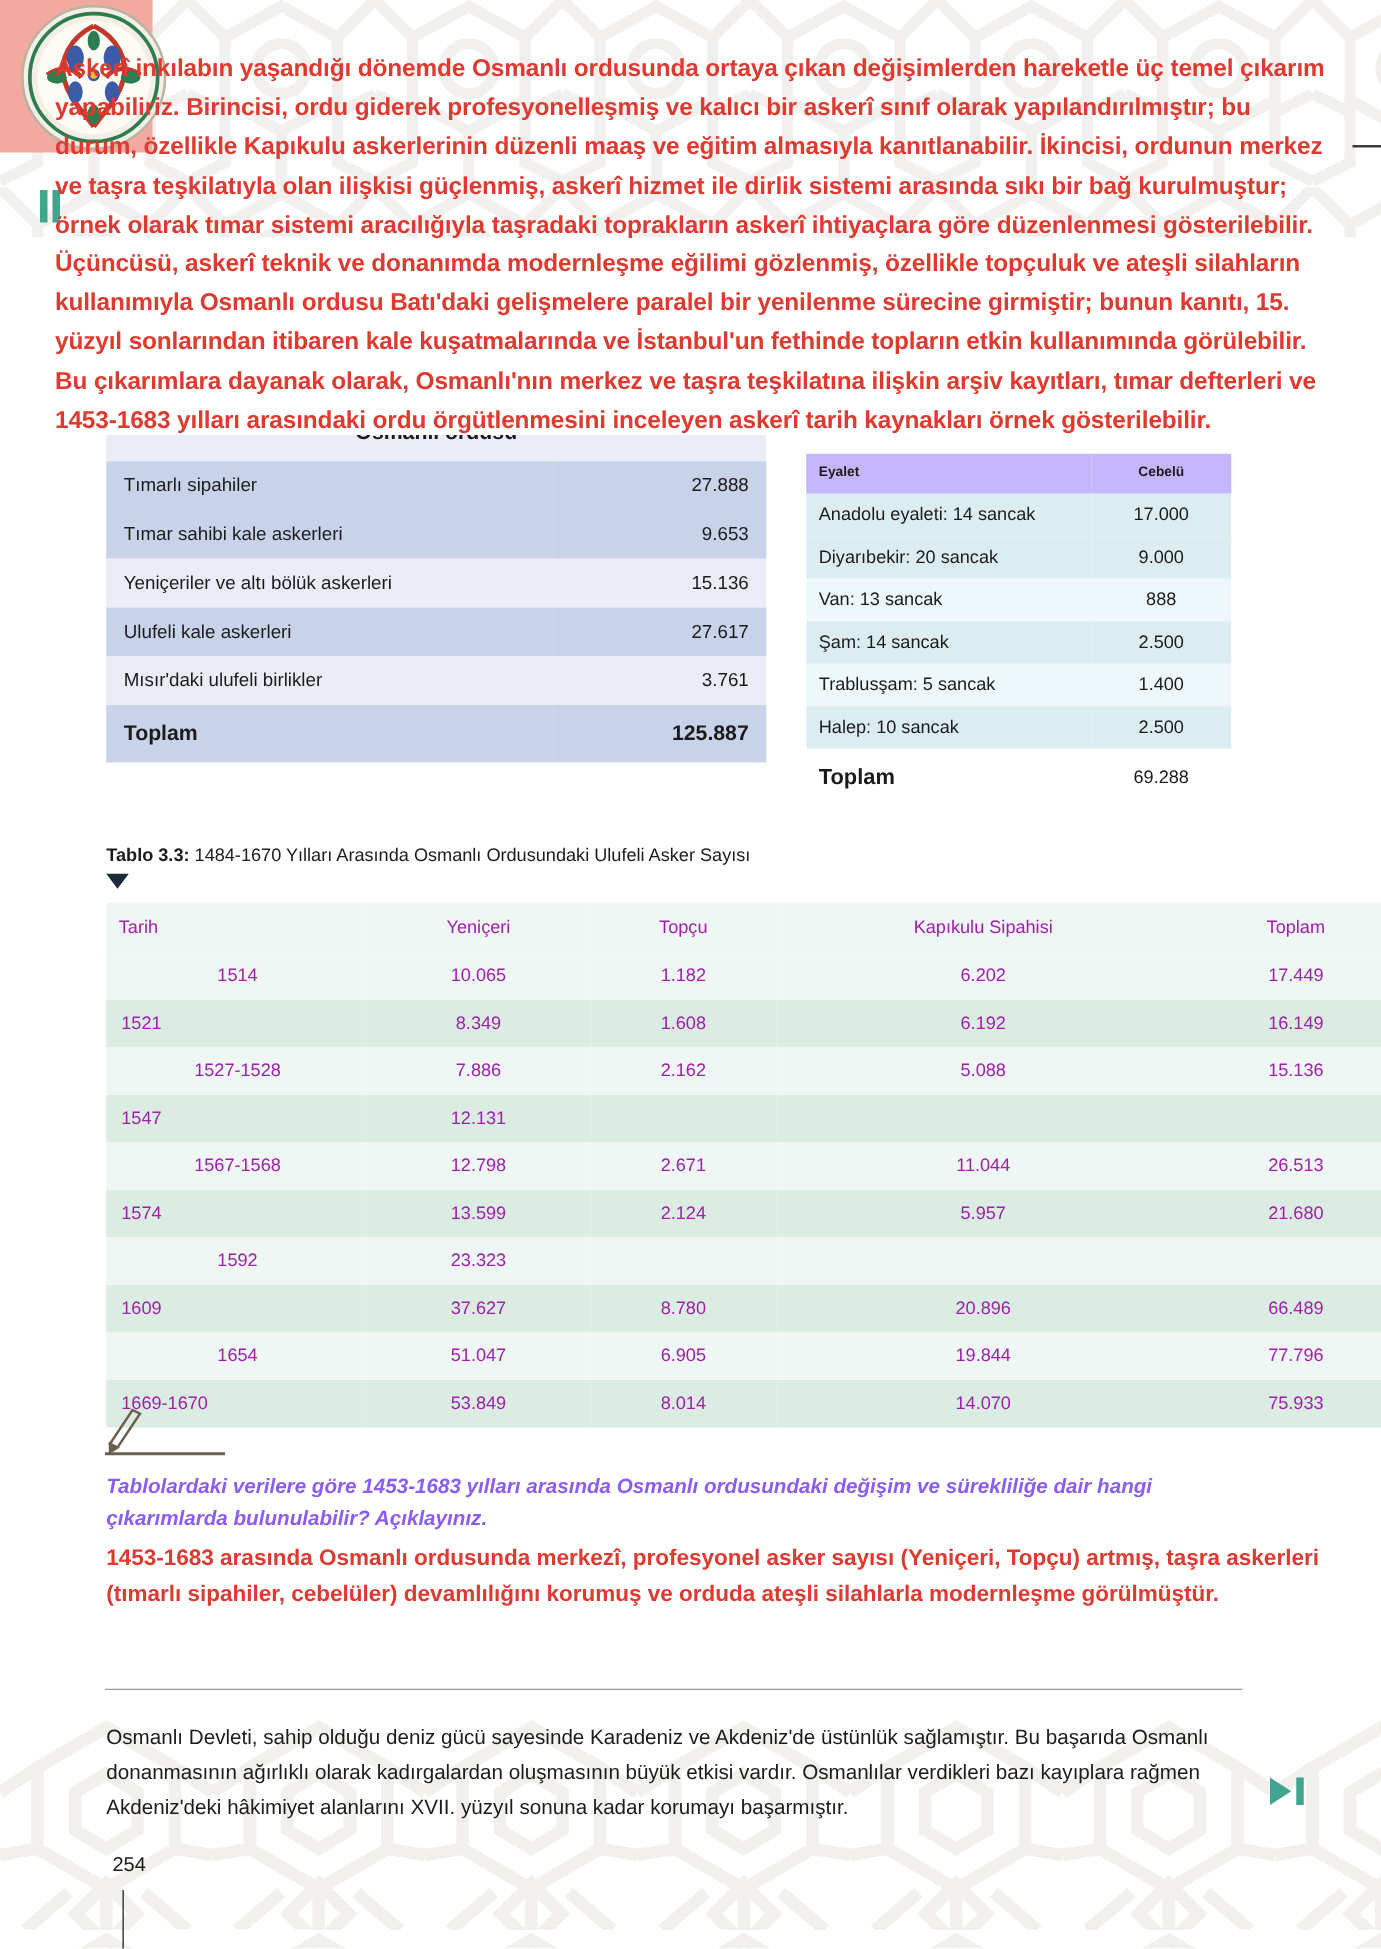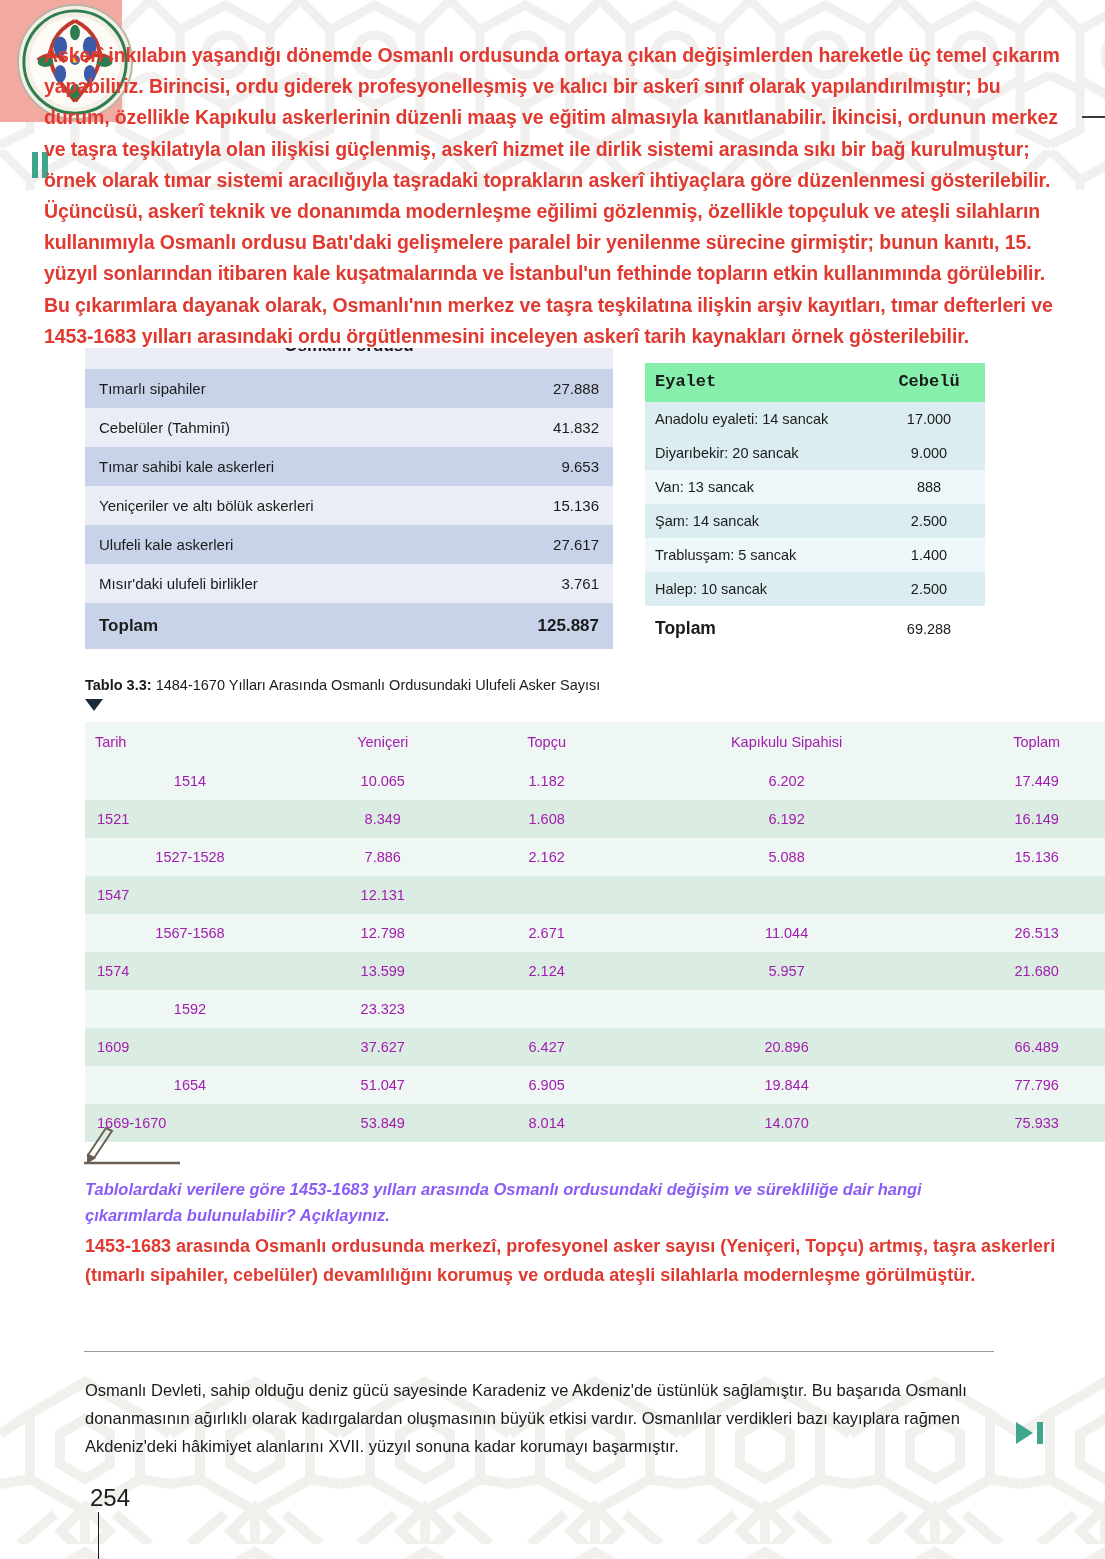--- a/index.html
+++ b/index.html
@@ -102,21 +102,21 @@
   #table-right {
     position: absolute;
     left: 645px; top: 363px;
     width: 340px;
     border-collapse: collapse;
     font-size: 14.5px;
     color: #1b1b1b;
   }
   #table-right td { padding: 9px 10px; border: none; }
   #table-right td.num { text-align: center; width: 112px; }
-  #table-right tr.head td { background: #86efac; font-weight: bold; font-size: 17px; padding-bottom: 11px; font-family: Liberation Mono, monospace; }
+  #table-right tr.head td { background: #c4b5fd; font-weight: bold; font-size: 11px; padding-bottom: 11px; }
   #table-right tr.alt-a td { background: #dcedf1; }
   #table-right tr.alt-b td { background: #eef7f9; }
   #table-right tr.total td { background: #ffffff; padding-top: 12px; }
   #table-right tr.total td.lbl { font-weight: bold; font-size: 17.5px; }
 
   
   #caption {
     position: absolute;
     left: 85px; top: 677px;
     font-size: 14.5px;
@@ -200,21 +200,21 @@
     border-top: 11px solid transparent;
     border-bottom: 11px solid transparent;
     border-left: 17px solid #3fa58c;
   }
   #next-marker .bar { width: 6px; height: 22px; background: #3fa58c; }
 
   
   #page-num {
     position: absolute;
     left: 90px; top: 1484px;
-    font-size: 24px;
+    font-size: 16px;
     color: #1b1b1b;
   }
   #page-rule {
     position: absolute;
     left: 98px; top: 1512px;
     width: 1px; height: 47px;
     background: #1b1b1b;
   }
 </style>
 </head>
@@ -300,24 +300,20 @@
 <table id="table-left">
   <tbody>
     <tr>
         <td style="padding:0;height:21px;background:transparent"></td>
         <td class="num" style="padding:0;height:21px;background:transparent"></td>
       </tr>
     <tr class="alt-a">
       <td>Tımarlı sipahiler</td>
       <td class="num">27.888</td>
     </tr>
-    <tr class="alt-b">
-      <td>Cebelüler (Tahminî)</td>
-      <td class="num">41.832</td>
-    </tr>
     <tr class="alt-a">
       <td>Tımar sahibi kale askerleri</td>
       <td class="num">9.653</td>
     </tr>
     <tr class="alt-b">
       <td>Yeniçeriler ve altı bölük askerleri</td>
       <td class="num">15.136</td>
     </tr>
     <tr class="alt-a">
       <td>Ulufeli kale askerleri</td>
@@ -428,21 +424,21 @@
     <tr class="alt-b">
       <td class="first">1592</td>
       <td>23.323</td>
       <td></td>
       <td></td>
       <td></td>
     </tr>
     <tr class="alt-a">
       <td class="first">1609</td>
       <td>37.627</td>
-      <td>6.427</td>
+      <td>8.780</td>
       <td>20.896</td>
       <td>66.489</td>
     </tr>
     <tr class="alt-b">
       <td class="first">1654</td>
       <td>51.047</td>
       <td>6.905</td>
       <td>19.844</td>
       <td>77.796</td>
     </tr>

